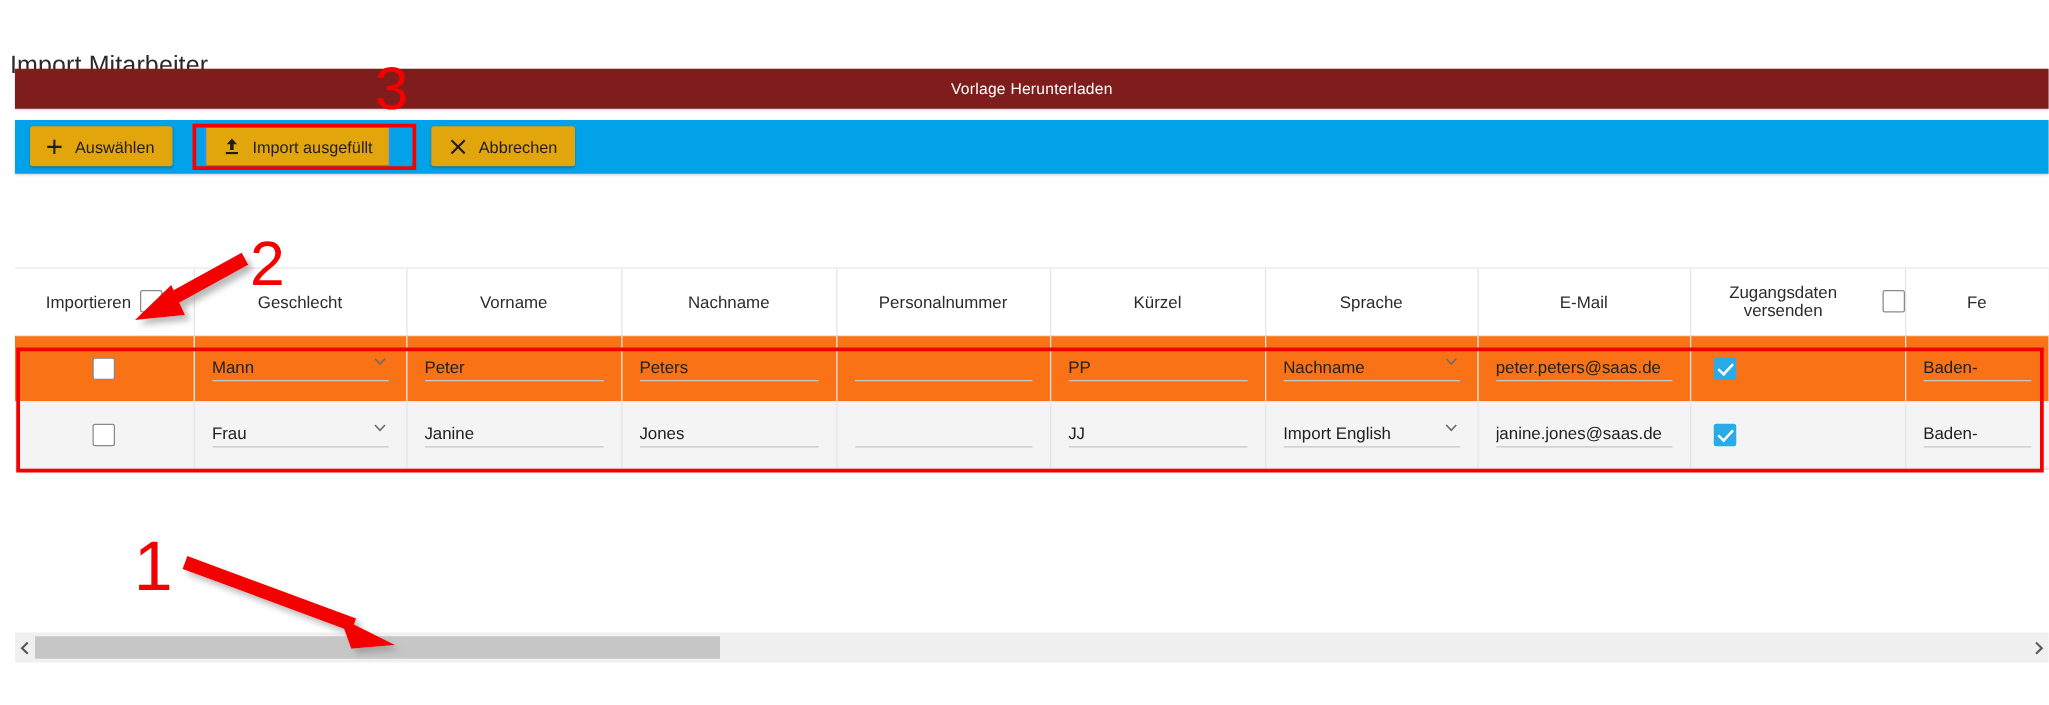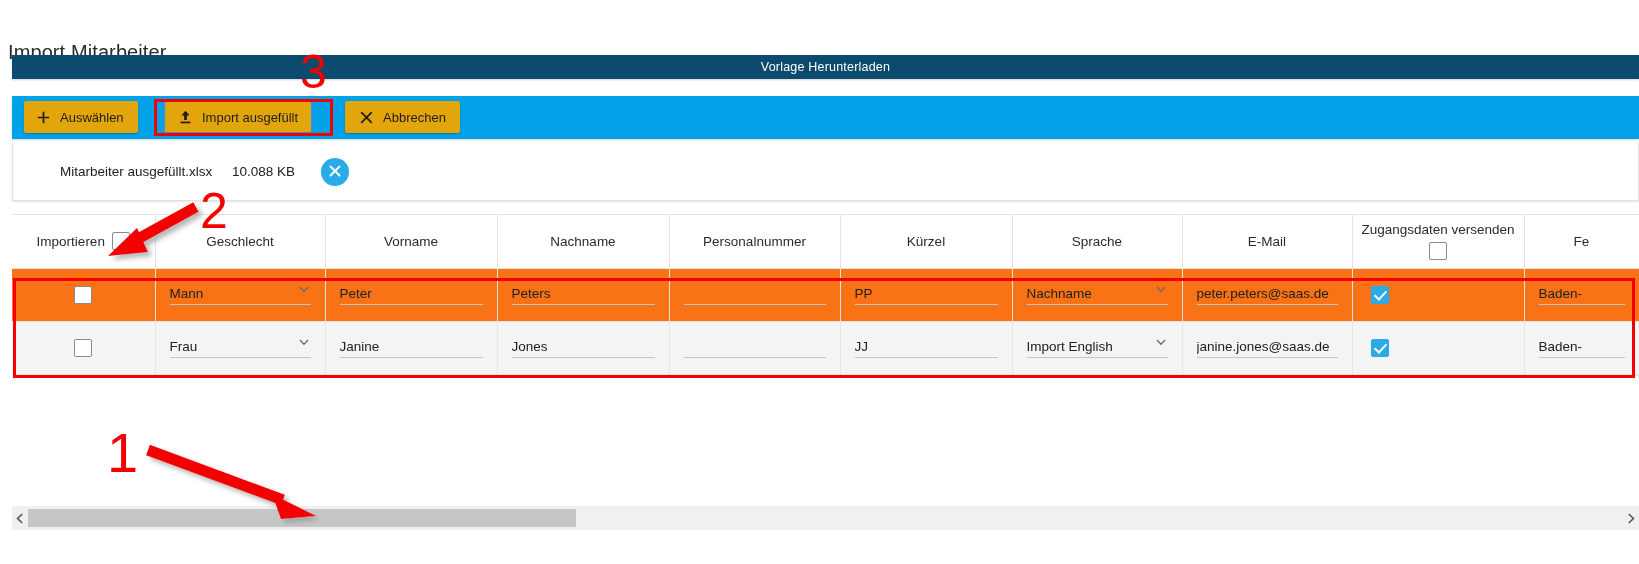--- a/index.html
+++ b/index.html
@@ -22,22 +22,22 @@
     font-weight: 400;
     color: #2a2a2a;
     letter-spacing: 0.1px;
     margin-top: 29px;
   }
 
   
   .template-bar {
     position: absolute;
     left: 12px; top: 55px;
-    width: 1627px; height: 24px;
-    background: #0c4a6e;
+    width: 1627px; height: 32px;
+    background: #7f1d1d;
     display: flex; align-items: center; justify-content: center;
     box-shadow: 0 1px 2px rgba(0,0,0,0.18);
   }
   .template-bar .label {
     color: #ffffff;
     font-size: 12.5px;
     letter-spacing: 0.2px;
   }
 
   
@@ -131,21 +131,21 @@
     font-size: 13.5px;
     color: #2b2b2b;
     text-align: center;
     background: #ffffff;
     border-bottom: 1px solid #e4e4e4;
   }
   .hdr-importieren {
     display: flex; align-items: center; justify-content: center; gap: 7px;
   }
   .hdr-stack {
-    display: flex; flex-direction: column; align-items: center; gap: 5px;
+    display: flex; flex-direction: row; align-items: center; gap: 5px;
   }
   .chk {
     width: 18px; height: 18px;
     border: 1px solid #8a8a8a;
     background: #ffffff;
     border-radius: 2px;
     display: inline-block;
     cursor: pointer;
     flex: none;
   }
@@ -280,31 +280,20 @@
     <button class="btn btn-cancel">
       <span class="btn-ico">
         <svg width="13" height="13" viewBox="0 0 13 13">
             <path d="M1.2 1.2 L11.8 11.8 M11.8 1.2 L1.2 11.8" stroke="#1e1e1e" stroke-width="1.7" fill="none"></path>
           </svg>
       </span>
       <span>Abbrechen</span>
     </button>
   </div>
 
-  <div class="file-panel">
-    <span class="file-name">Mitarbeiter ausgefüllt.xlsx</span>
-    <span class="file-size">10.088 KB</span>
-    <button class="file-remove">
-      <span>
-        <svg width="12" height="12" viewBox="0 0 12 12">
-            <path d="M1.5 1.5 L10.5 10.5 M10.5 1.5 L1.5 10.5" stroke="#ffffff" stroke-width="1.9" fill="none" stroke-linecap="round"></path>
-          </svg>
-      </span>
-    </button>
-  </div>
 
   <div class="table-wrap">
     <table class="grid">
       <colgroup>
         <col style="width:143px">
           <col style="width:170px">
           <col style="width:172px">
         <col style="width:172px">
           <col style="width:171px">
           <col style="width:172px">

